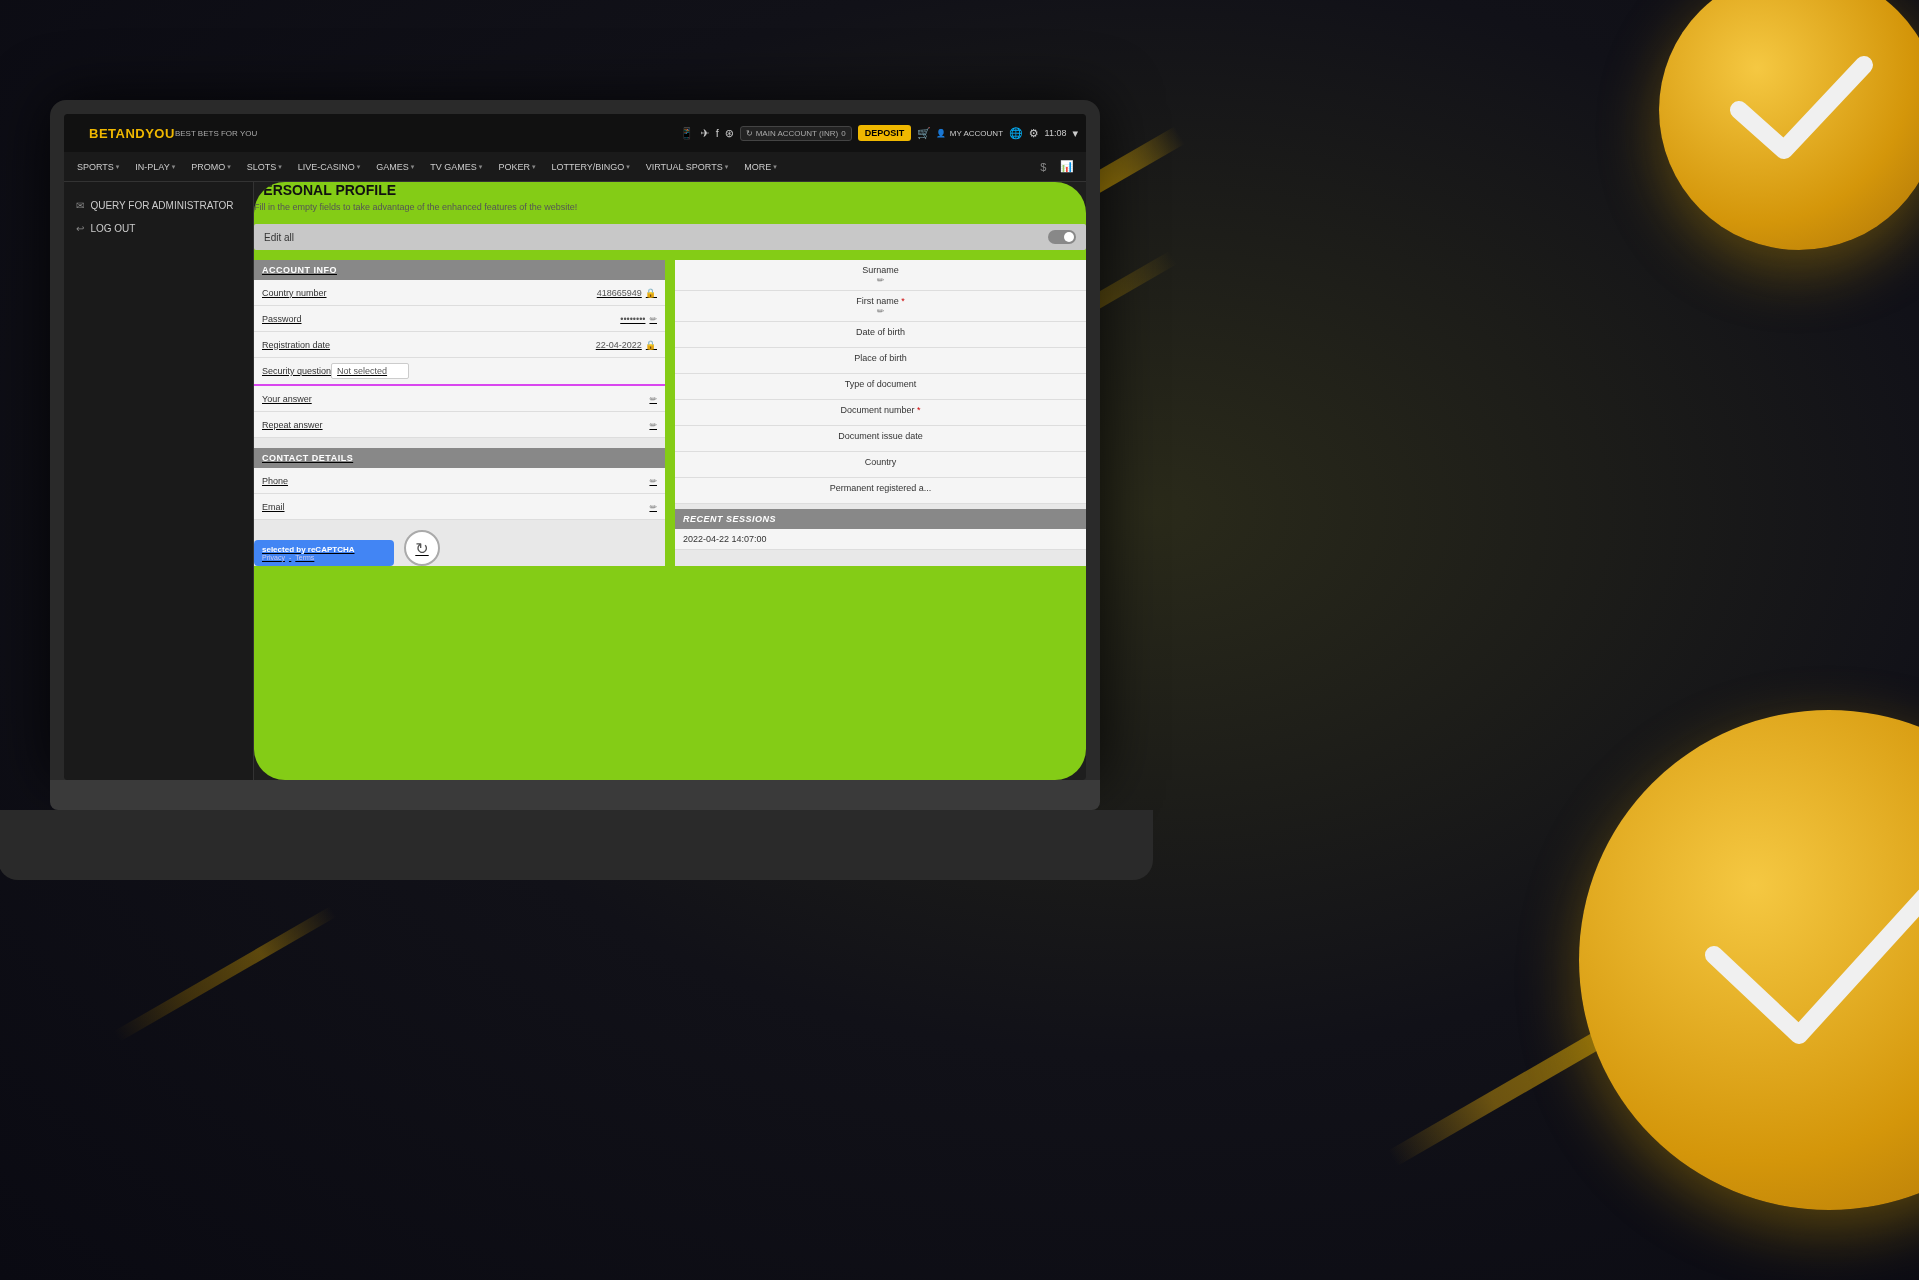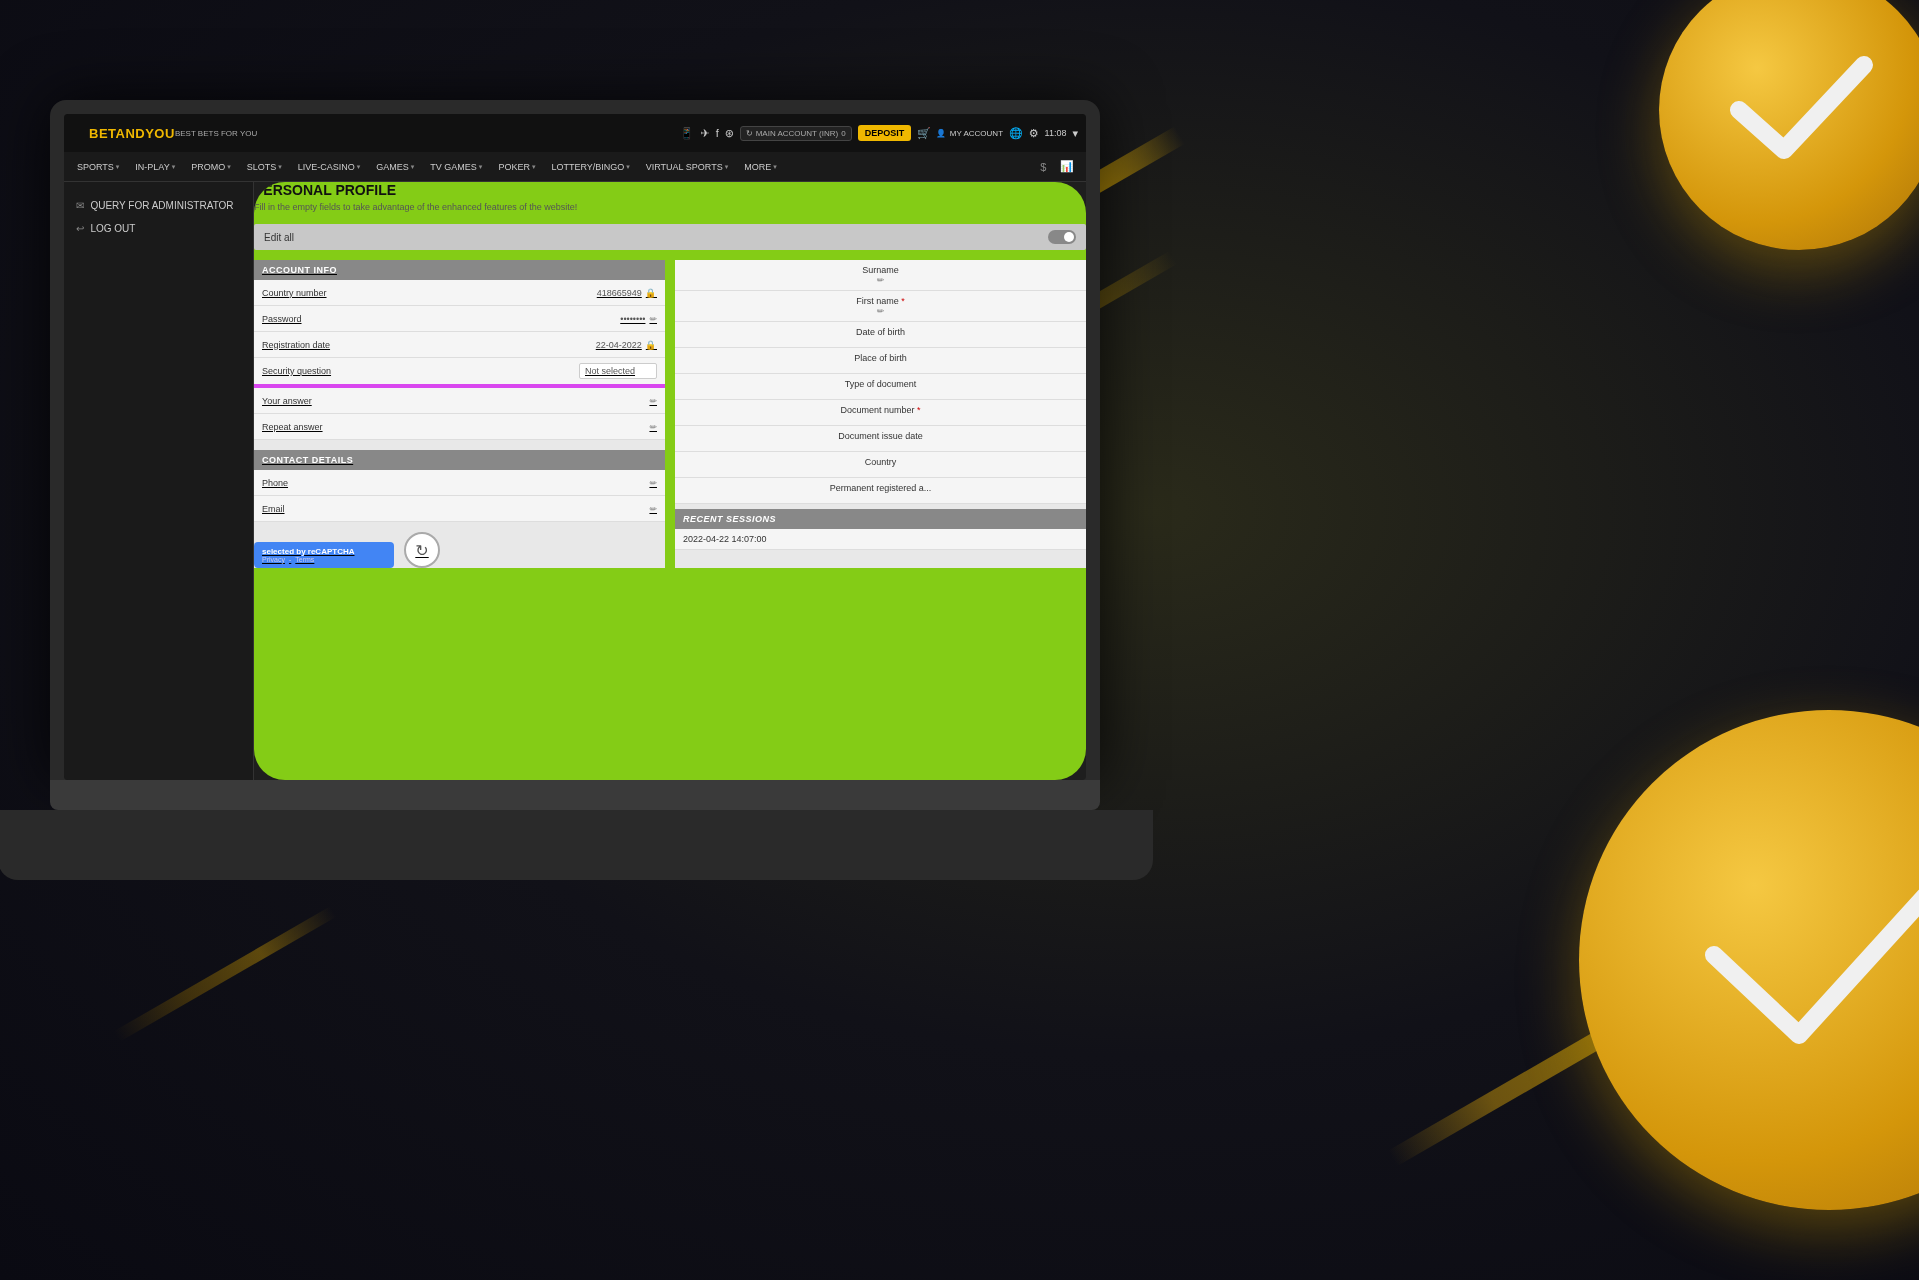--- a/index.html
+++ b/index.html
@@ -445,23 +445,22 @@
       stroke-width: 18;
       stroke-linecap: round;
       stroke-linejoin: round;
     }
 
     .required-star { color: #c00; font-size: 9px; }
 
     .field-row-with-select {
       display: flex;
       align-items: center;
-      justify-content: space-between;
       padding: 5px 8px;
-      border-bottom: 4px solid #d946ef;
+      border-bottom: 2px solid #d946ef;
       background: #f5f5f5;
       min-height: 26px;
     }
   </style>
 </head>
 <body>
 
 <div class="bg-scene"></div>
 <div class="bg-bar1"></div>
 <div class="bg-bar2"></div>

